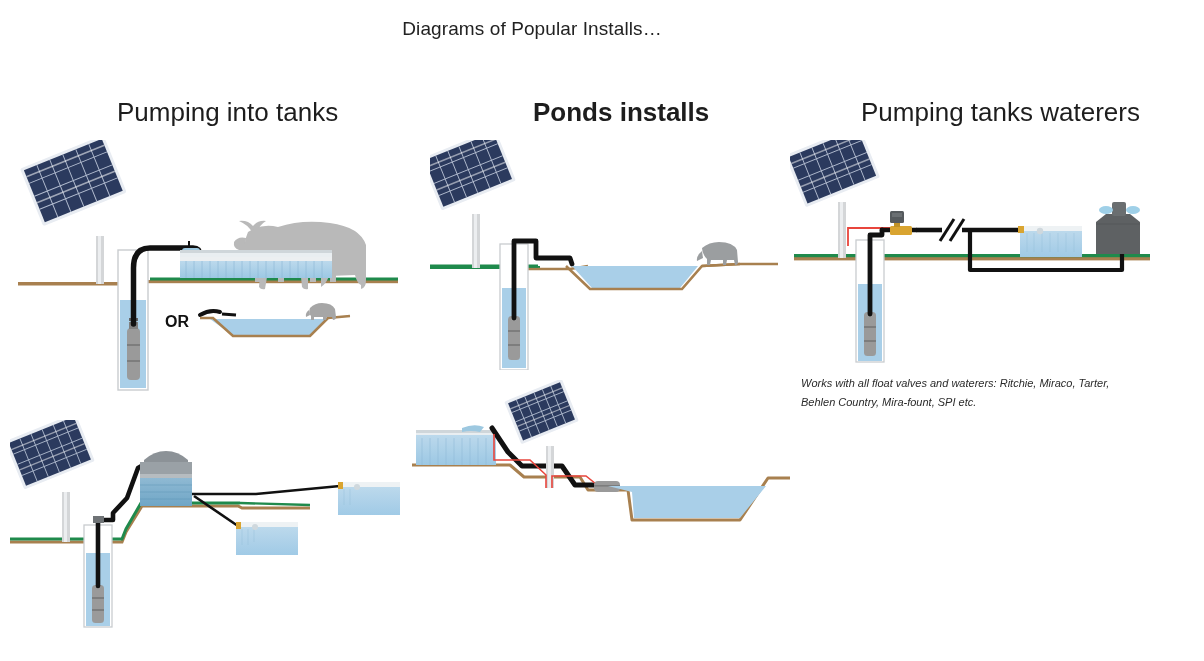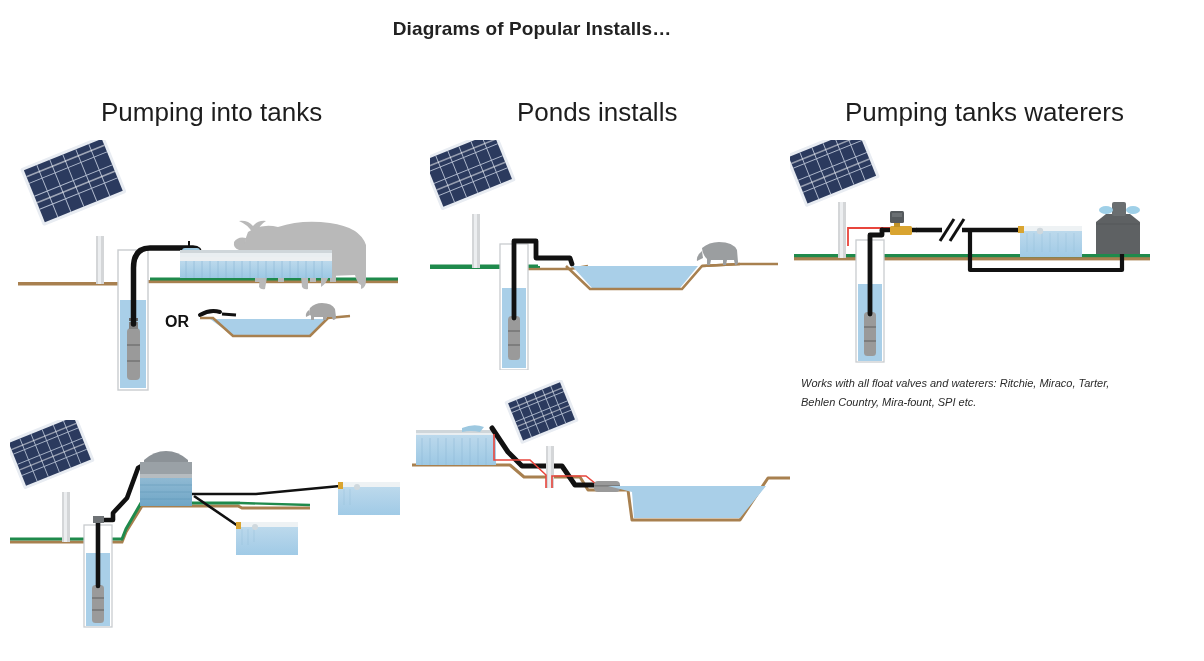--- a/index.html
+++ b/index.html
@@ -1,23 +1,23 @@
 <!DOCTYPE html>
 <html><head>
 <meta charset="utf-8">
 <style>
   html,body{margin:0;padding:0;background:#ffffff;}
   body{width:1204px;height:661px;position:relative;overflow:hidden;
        font-family:"Liberation Sans",sans-serif;color:#1a1a1a;}
   #page-title{position:absolute;top:18px;left:0;width:1064px;text-align:center;
-       font-size:19px;font-weight:700;color:#222;letter-spacing:.1px;}
+       font-size:19px;font-weight:400;color:#222;letter-spacing:.1px;}
   .col-title{position:absolute;font-size:26px;font-weight:400;color:#1d1d1d;
-       white-space:nowrap;}
+       white-space:nowrap;margin-left:16px;}
   #t-tanks{top:97px;left:101px;}
-  #t-ponds{top:97px;left:517px;}
+  #t-ponds{top:97px;left:517px;font-weight:bold;}
   #t-waterers{top:97px;left:845px;}
   .diagram{position:absolute;}
   #d-tank-top{left:10px;top:140px;}
   #d-tank-bottom{left:10px;top:420px;}
   #d-pond-top{left:430px;top:140px;}
   #d-pond-bottom{left:400px;top:380px;}
   #d-waterer{left:790px;top:140px;}
   #note-waterers{position:absolute;left:801px;top:374px;width:330px;
        font-size:11px;font-style:italic;line-height:1.75;color:#2a2a2a;}
   .or-label{position:absolute;left:165px;top:313px;font-size:16px;

